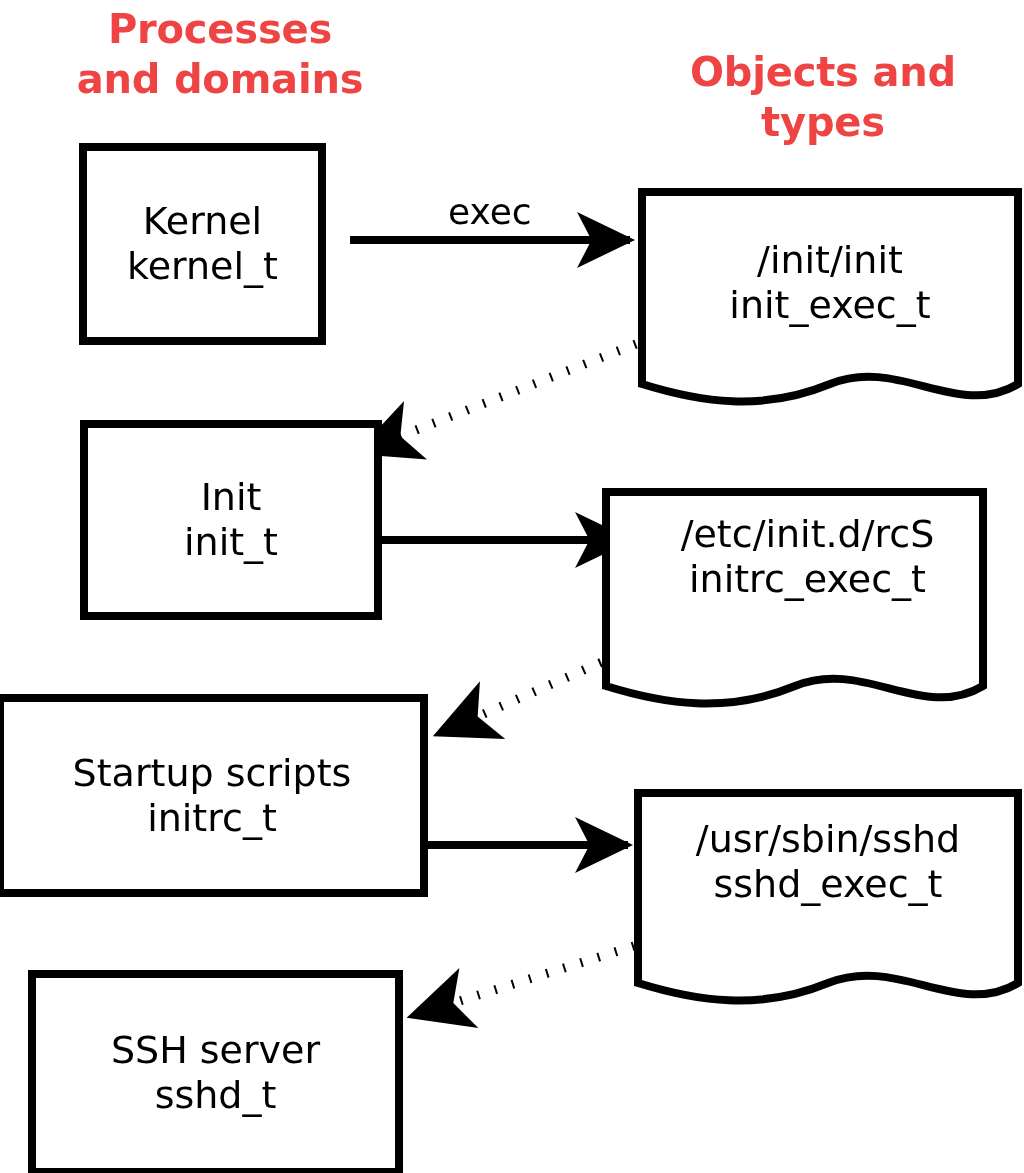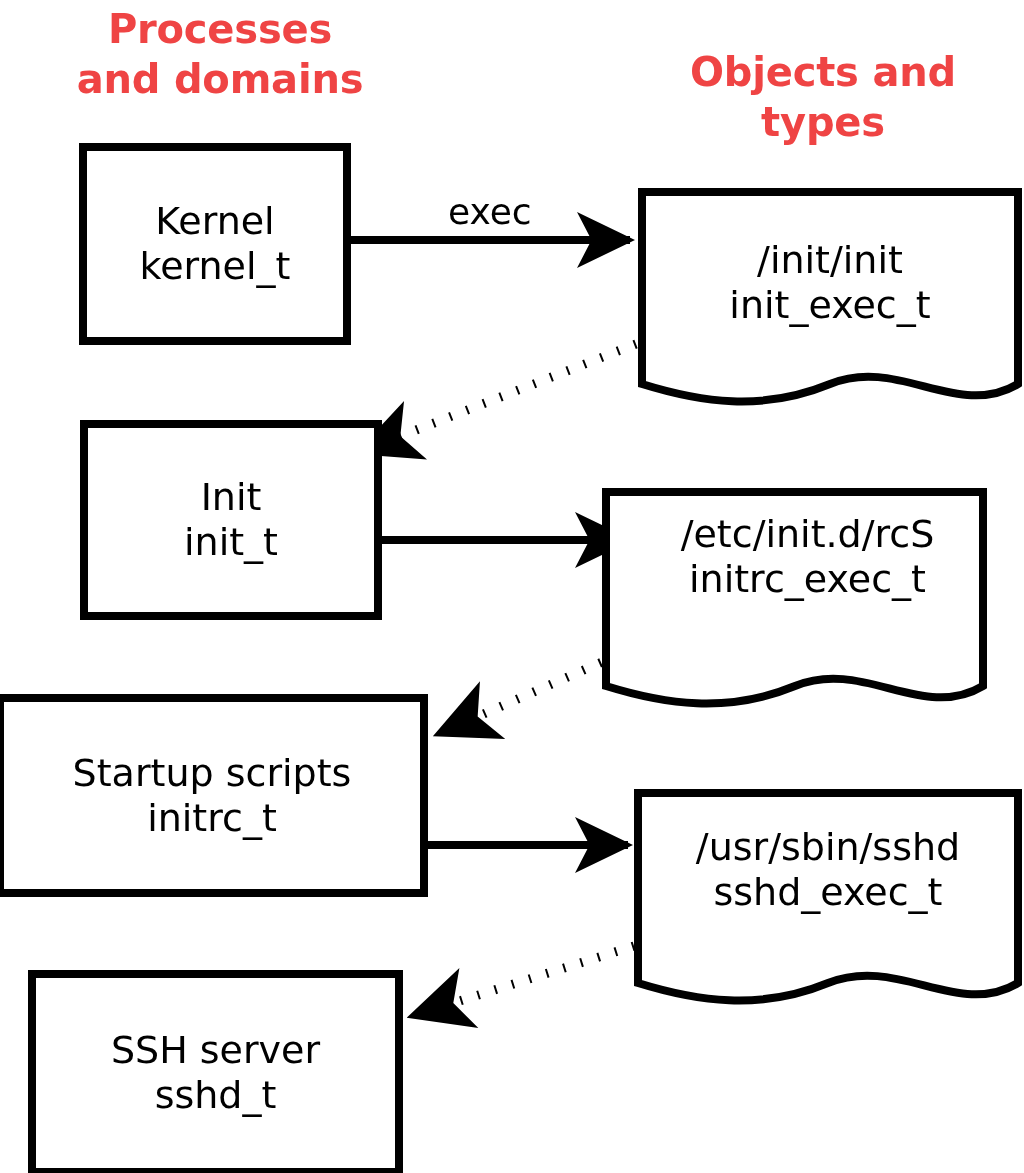--- a/index.html
+++ b/index.html
@@ -115,21 +115,21 @@
       <line x1="428" y1="845" x2="628" y2="845" stroke="#000000" stroke-width="8" marker-end="url(#arrowR)"></line>
     </g>
 
     <g>
       <line x1="634" y1="946" x2="412" y2="1016" stroke="#000000" stroke-width="9" stroke-linecap="butt" stroke-dasharray="2 16" marker-end="url(#arrowR)"></line>
     </g>
   </svg>
 
   <div class="edge-label" style="left:448px; top:186px;">exec</div>
 
-  <div class="proc-box" style="left:79px; top:143px; width:272px; height:202px;">
+  <div class="proc-box" style="left:79px; top:143px; width:247px; height:202px;">
     <span class="l1">Kernel</span>
     <span class="l2">kernel_t</span>
   </div>
 
   <div class="proc-box" style="left:80px; top:420px; width:302px; height:200px;text-align:center;">
     <span class="l1">Init</span>
     <span class="l2">init_t</span>
   </div>
 
   <div class="proc-box" style="left:-4px; top:694px; width:432px; height:203px;">
@@ -159,19 +159,19 @@
     <div class="doc-text" style="top:24px;">
       <span class="l1">/etc/init.d/rcS</span>
       <span class="l2">initrc_exec_t</span>
     </div>
   </div>
 
   <div class="doc-shape" style="left:634px; top:789px; width:388px; height:233px;">
     <svg width="388" height="233" viewBox="0 0 388 233" xmlns="http://www.w3.org/2000/svg">
       <path d="M 4 4 L 384 4 L 384 194 C 324 230 264 166 194 194 C 126 222 62 212 4 194 Z" fill="#ffffff" stroke="#000000" stroke-width="8" stroke-linejoin="miter"></path>
     </svg>
-    <div class="doc-text" style="top:28px;margin-top:8px;">
+    <div class="doc-text" style="top:28px;">
       <span class="l1">/usr/sbin/sshd</span>
       <span class="l2">sshd_exec_t</span>
     </div>
   </div>
 
 </div>
 
 </body></html>

